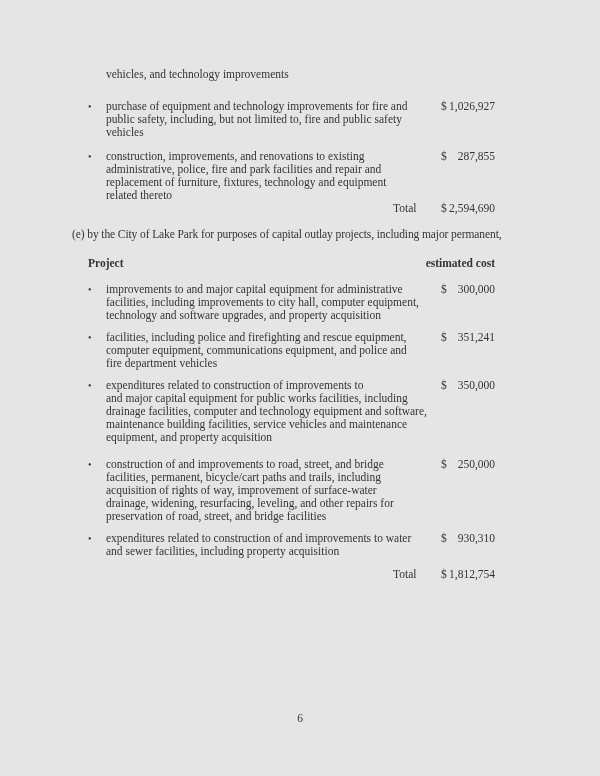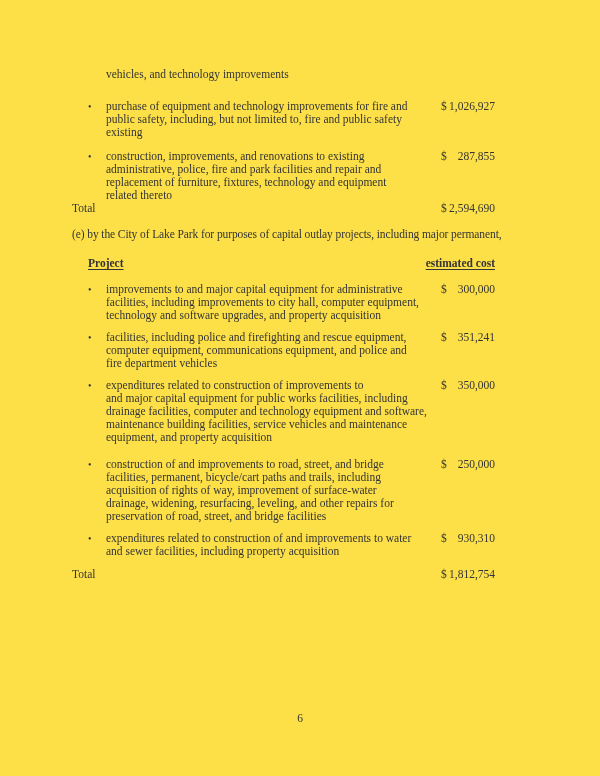--- a/index.html
+++ b/index.html
@@ -1,20 +1,20 @@
 <!DOCTYPE html>
 <html><head>
 <meta charset="utf-8">
 <style>
   html, body { margin: 0; padding: 0; background: #ffffff; }
   .page {
     position: relative;
     width: 600px;
     height: 776px;
-    background: #fde047;
+    background: #e5e5e5;
     font-family: "Liberation Serif", serif;
     font-size: 11.5px;
     line-height: 13px;
     color: #343434;
     overflow: hidden;
     box-sizing: border-box;
   }
   .content {
     padding: 68px 105px 0 72px; 
   }
@@ -36,30 +36,30 @@
   .ln { white-space: nowrap; }
   .cost {
     flex: none;
     margin-left: auto;
     width: 54px;
     display: flex;
     justify-content: space-between;
     white-space: nowrap;
   }
   .total-row { display: flex; }
-  .total-label {  }
+  .total-label { margin-left: 321px;  }
   .para { margin: 13px 0 0 0; letter-spacing: -0.1px; }
   .pline { display: block; white-space: nowrap; }
   .pline + .pline { margin-top: 11px; } 
   .header-row {
     display: flex;
     margin-top: 16px;
     font-weight: bold;
   }
-  .col-h { text-decoration: underline; text-underline-offset: 2px; white-space: nowrap; }
+  .col-h { text-underline-offset: 2px; white-space: nowrap; }
   .project-h { margin-left: 16px; }
   .cost-h { margin-left: auto; }
   .page-number {
     position: absolute;
     top: 712px;
     left: 0;
     width: 600px;
     text-align: center;
   }
   
@@ -77,21 +77,21 @@
 <div class="page">
   <div class="content">
 
     <div class="cont-line">vehicles, and technology improvements</div>
 
     <div class="row mt19">
       <span class="bullet">•</span>
       <div class="btext">
         <div class="ln">purchase of equipment and technology improvements for fire and</div>
         <div class="ln">public safety, including, but not limited to, fire and public safety</div>
-        <div class="ln">existing</div>
+        <div class="ln">vehicles</div>
       </div>
       <div class="cost">
         <span>$</span>
         <span>1,026,927</span>
       </div>
     </div>
 
     <div class="row mt11">
       <span class="bullet">•</span>
       <div class="btext">

